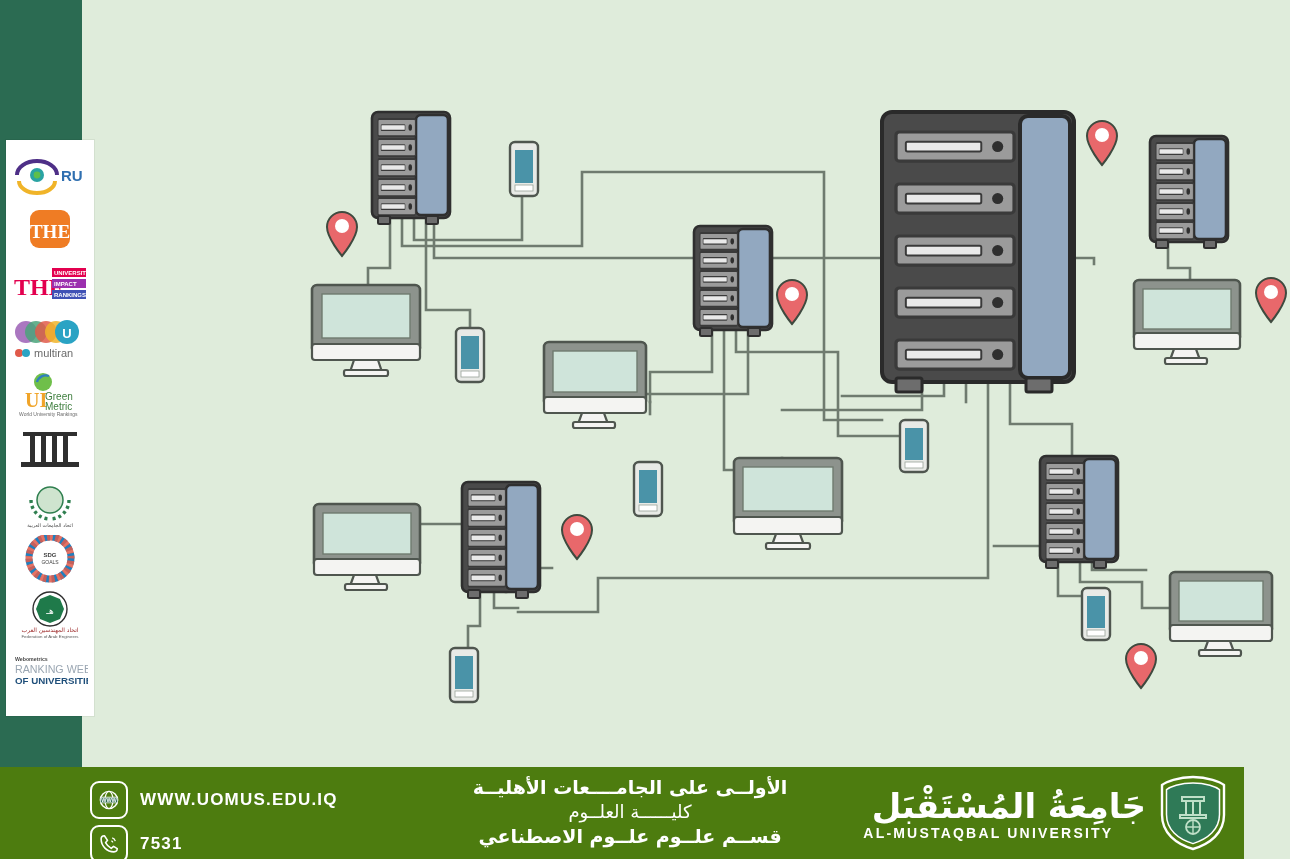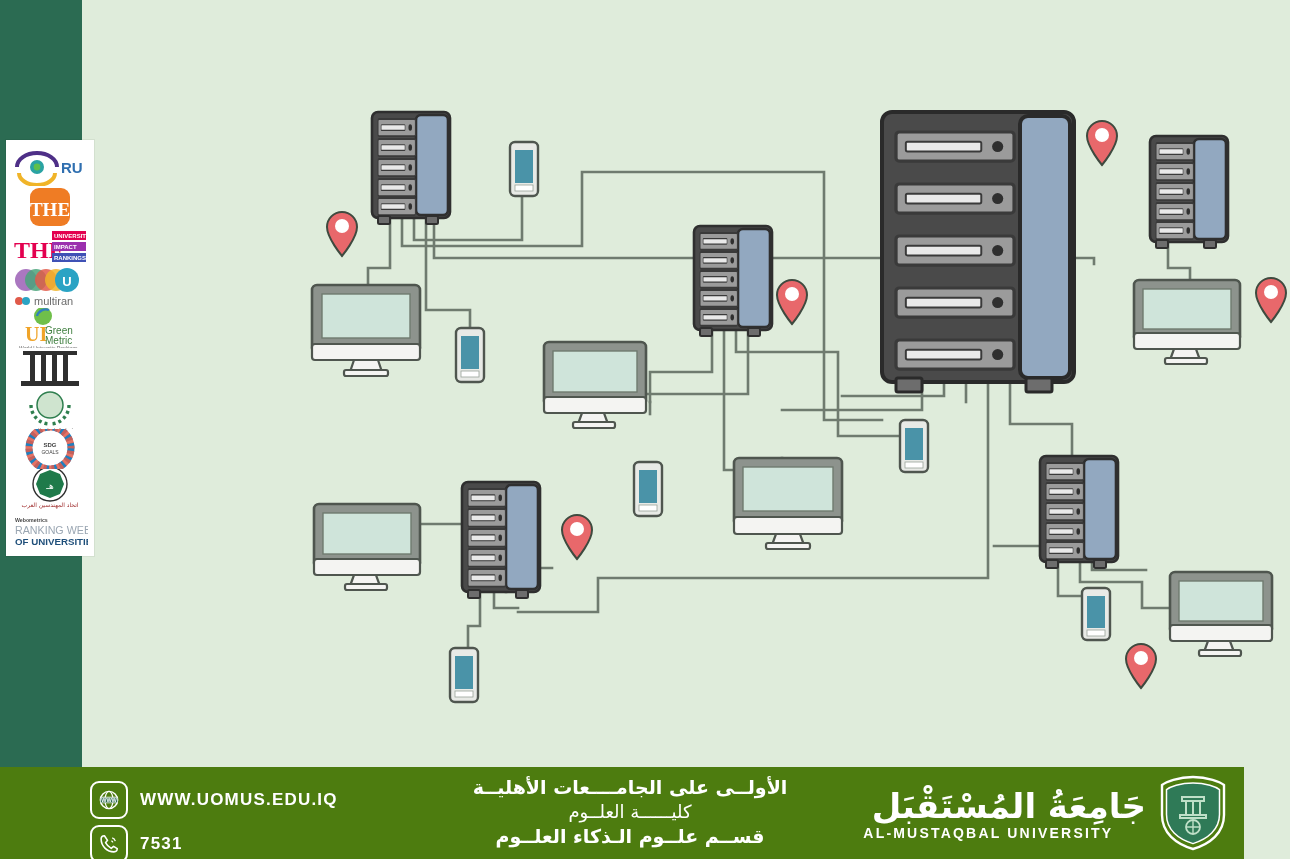--- a/index.html
+++ b/index.html
@@ -10,21 +10,21 @@
     position:relative;
   }
   .slide{position:absolute;inset:0;background:#dfecdb;}
 
   
   .rail{
     position:absolute;left:0;top:0;width:82px;height:767px;
     background:#2b6b52;
   }
   .logo-strip{
-    position:absolute;left:6px;top:140px;width:88px;height:416px;
+    position:absolute;left:6px;top:140px;width:88px;height:576px;
     background:#ffffff;
     box-shadow:0 0 0 1px rgba(0,0,0,.05);
     display:flex;flex-direction:column;align-items:center;
     padding:6px 0;box-sizing:border-box;
   }
   .logo-cell{
     width:76px;height:55px;display:flex;align-items:center;justify-content:center;
     overflow:hidden;
   }
 
@@ -485,21 +485,21 @@
             <path d="M15.5 5.4 a5 5 0 0 1 3.4 3.4 M14.6 8.6 a2.4 2.4 0 0 1 1.6 1.6" fill="none" stroke="#ffffff" stroke-width="1.4"></path>
           </svg>
         </div>
         <div class="f-text">7531</div>
       </div>
     </div>
 
     <div class="f-arabic">
       <div class="f-ar-line">الأولــى على الجامــــعات الأهليــة</div>
       <div class="f-ar-line thin">كليــــــة العلــوم</div>
-      <div class="f-ar-line">قســم علــوم الـذكاء العلــوم</div>
+      <div class="f-ar-line">قســم علــوم علــوم الاصطناعي</div>
     </div>
 
     <div class="f-brand">
       <div class="f-brand-txt">
         <div class="f-brand-ar">جَامِعَةُ المُسْتَقْبَل</div>
         <div class="f-brand-en">AL-MUSTAQBAL  UNIVERSITY</div>
       </div>
       <div>
         <svg width="74" height="80" viewBox="0 0 74 80">
           <path d="M37 4 C52 4 64 9 68 12 v30 c0 18 -14 29 -31 34 C20 71 6 60 6 42 V12 C10 9 22 4 37 4 z" fill="none" stroke="#ffffff" stroke-width="2.4"></path>

